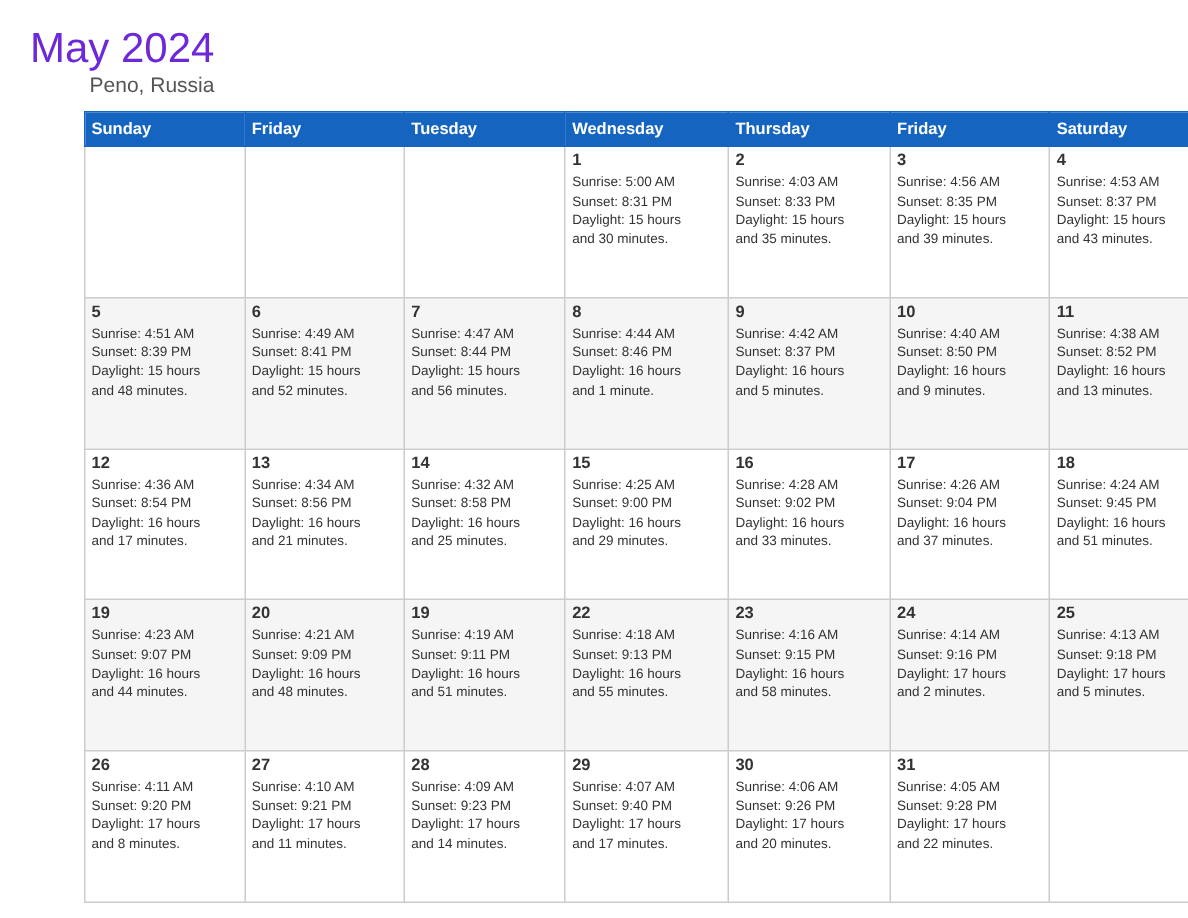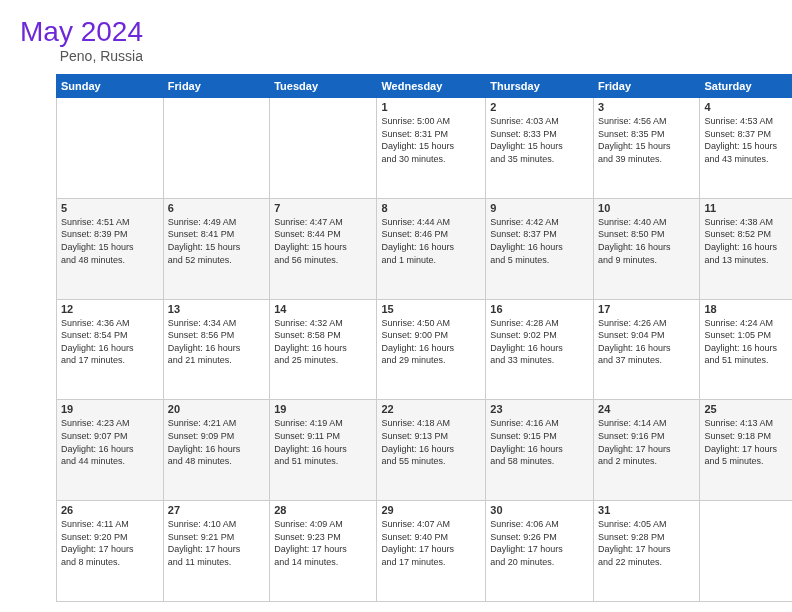--- a/index.html
+++ b/index.html
@@ -175,33 +175,33 @@
           <td>
             <span class="day-num">13</span>
             <div class="day-info"><span>Sunrise: 4:34 AM</span><br><span>Sunset: 8:56 PM</span><br><span>Daylight: 16 hours</span><br><span>and 21 minutes.</span><br></div>
           </td>
           <td>
             <span class="day-num">14</span>
             <div class="day-info"><span>Sunrise: 4:32 AM</span><br><span>Sunset: 8:58 PM</span><br><span>Daylight: 16 hours</span><br><span>and 25 minutes.</span><br></div>
           </td>
           <td>
             <span class="day-num">15</span>
-            <div class="day-info"><span>Sunrise: 4:50 AM</span><br><span>Sunset: 9:00 PM</span><br><span>Daylight: 16 hours</span><br><span>and 29 minutes.</span><br></div>
+            <div class="day-info"><span>Sunrise: 4:25 AM</span><br><span>Sunset: 9:00 PM</span><br><span>Daylight: 16 hours</span><br><span>and 29 minutes.</span><br></div>
           </td>
           <td>
             <span class="day-num">16</span>
             <div class="day-info"><span>Sunrise: 4:28 AM</span><br><span>Sunset: 9:02 PM</span><br><span>Daylight: 16 hours</span><br><span>and 33 minutes.</span><br></div>
           </td>
           <td>
             <span class="day-num">17</span>
             <div class="day-info"><span>Sunrise: 4:26 AM</span><br><span>Sunset: 9:04 PM</span><br><span>Daylight: 16 hours</span><br><span>and 37 minutes.</span><br></div>
           </td>
           <td>
             <span class="day-num">18</span>
-            <div class="day-info"><span>Sunrise: 4:24 AM</span><br><span>Sunset: 1:05 PM</span><br><span>Daylight: 16 hours</span><br><span>and 51 minutes.</span><br></div>
+            <div class="day-info"><span>Sunrise: 4:24 AM</span><br><span>Sunset: 9:45 PM</span><br><span>Daylight: 16 hours</span><br><span>and 51 minutes.</span><br></div>
           </td>
         </tr>
         <tr>
           <td>
             <span class="day-num">19</span>
             <div class="day-info"><span>Sunrise: 4:23 AM</span><br><span>Sunset: 9:07 PM</span><br><span>Daylight: 16 hours</span><br><span>and 44 minutes.</span><br></div>
           </td>
           <td>
             <span class="day-num">20</span>
             <div class="day-info"><span>Sunrise: 4:21 AM</span><br><span>Sunset: 9:09 PM</span><br><span>Daylight: 16 hours</span><br><span>and 48 minutes.</span><br></div>

